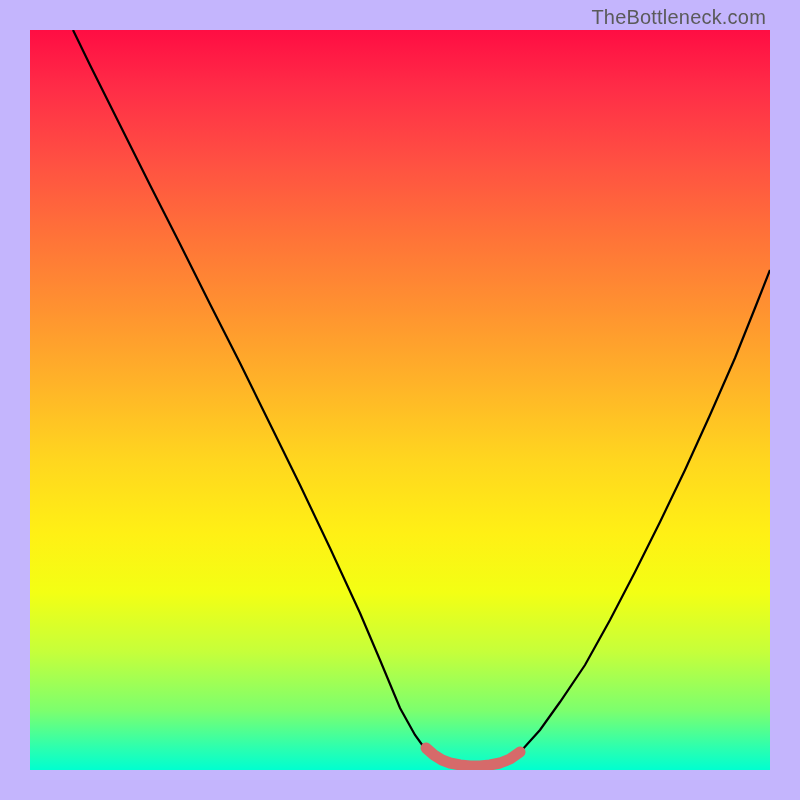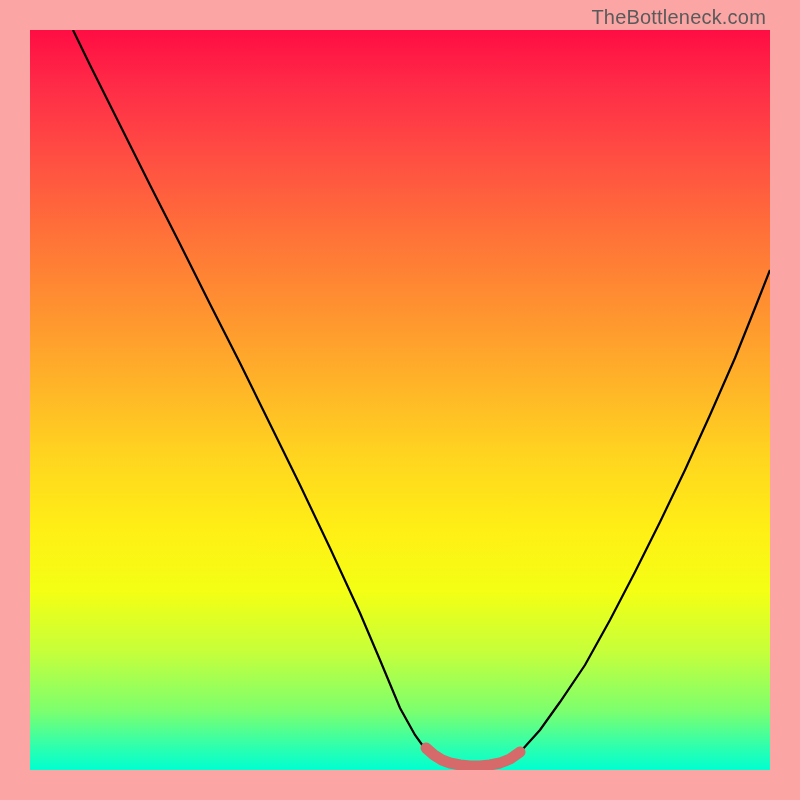--- a/index.html
+++ b/index.html
@@ -9,21 +9,21 @@
     height: 800px;
     background: #000;
     overflow: hidden;
   }
   .frame {
     position: absolute;
     top: 0;
     left: 0;
     width: 800px;
     height: 800px;
-    background: #fca5a5;
+    background: #c4b5fd;
   }
   .plot-area {
     position: absolute;
     top: 30px;
     left: 30px;
     width: 740px;
     height: 740px;
     background: linear-gradient(
       to bottom,
       #ff0d43 0%,

